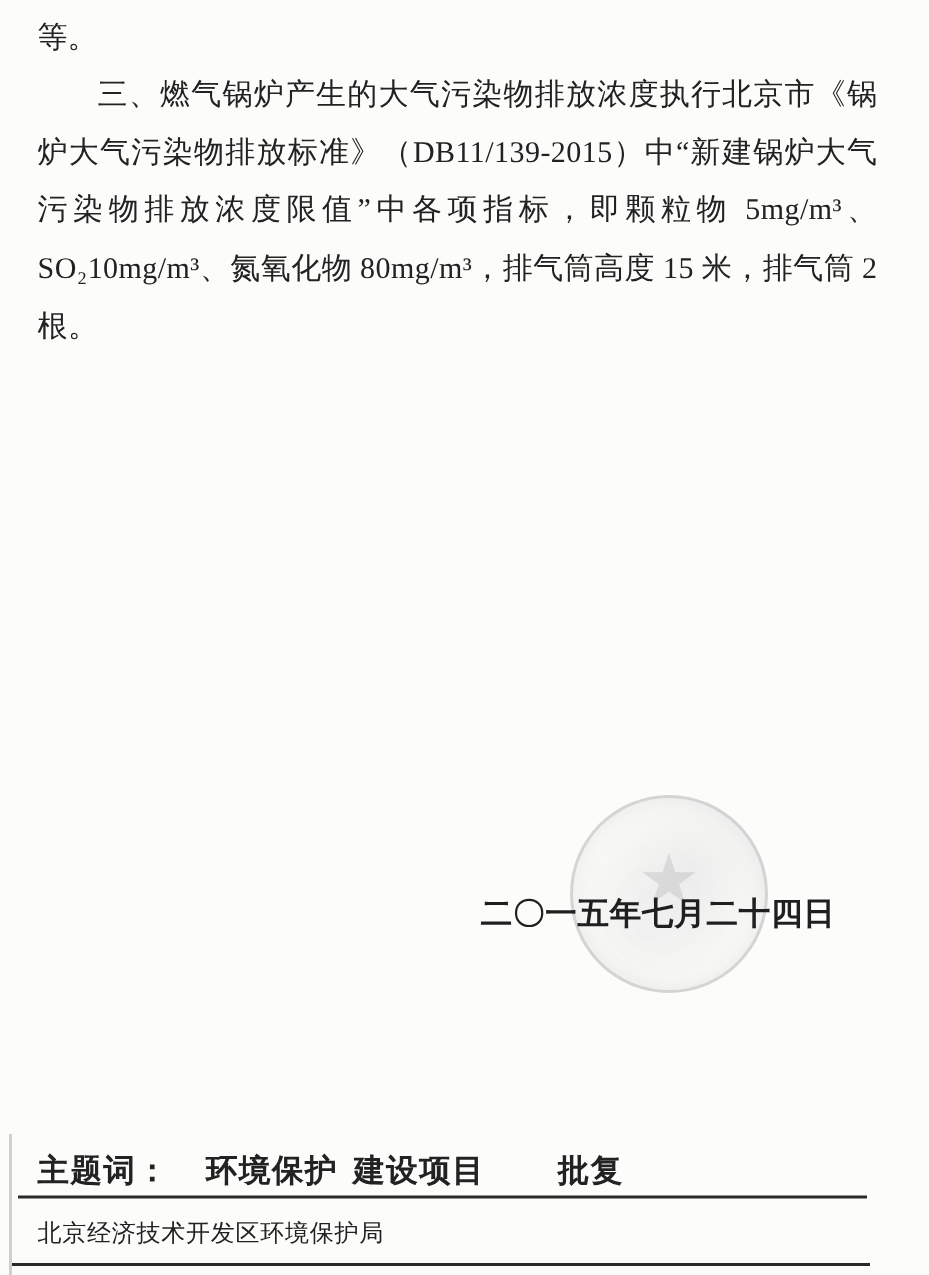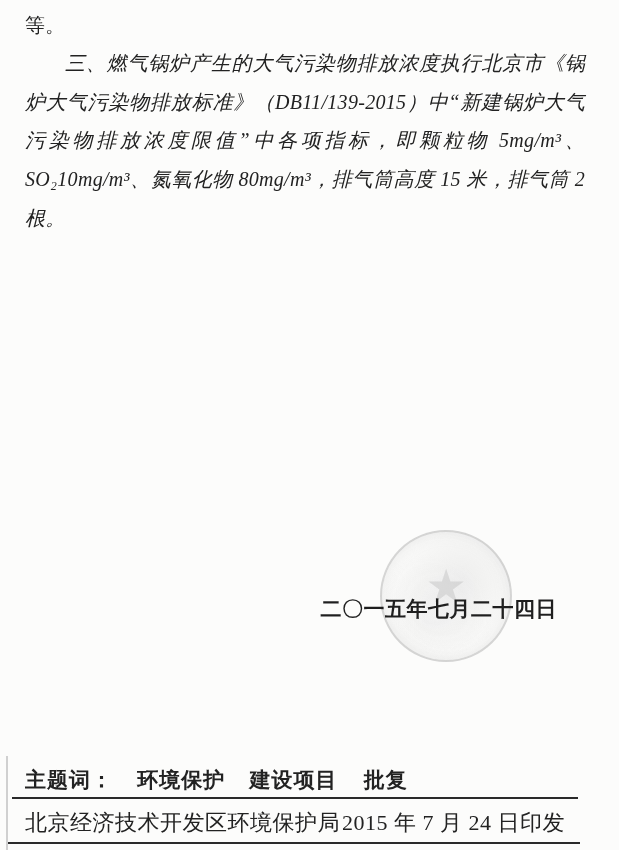--- a/index.html
+++ b/index.html
@@ -24,21 +24,20 @@
     line-height: 38px;
   }
   .para {
     margin: 0;
     font-size: 20px;
     line-height: 38.7px;
     text-indent: 2em;
     text-align: justify;
     text-justify: inter-ideograph;
     letter-spacing: 0.3px;
-    font-style: italic;
   }
   .stamp {
     position: absolute;
     left: 380px;
     top: 530px;
     width: 128px;
     height: 128px;
     border-radius: 50%;
     border: 2px solid rgba(176, 176, 176, 0.5);
     background:
@@ -72,32 +71,32 @@
   }
   .subject-row {
     padding-left: 25px;
     font-size: 21px;
     font-weight: bold;
     letter-spacing: 1px;
     line-height: 28px;
   }
   .subject-label { text-decoration: none; }
   .term-1 { margin-left: 18px; }
-  .term-2 { margin-left: 18px; }
-  .term-3 { margin-left: 20px; }
+  .term-2 { margin-left: 4px; }
+  .term-3 { margin-left: 42px; }
   .rule {
     border-top: 2px solid #2a2a2a;
     height: 0;
   }
   .rule-top { margin: 3px 41px 0 12px; }
   .issuer-row {
     display: flex;
     justify-content: space-between;
-    padding: 10px 54px 0 25px;
-    font-size: 22px;
+    padding: 10px 86px 0 25px;
+    font-size: 16px;
     line-height: 28px;
     letter-spacing: 0.5px;
   }
   .rule-bottom { margin: 5px 39px 0 8px; }
   .scan-edge {
     position: absolute;
     left: 6px;
     top: 756px;
     width: 2px;
     height: 94px;
@@ -125,18 +124,17 @@
   <div class="footer">
     <div class="subject-row">
       <span class="subject-label">主题词：</span>
       <span class="term-1">环境保护</span>
       <span class="term-2">建设项目</span>
       <span class="term-3">批复</span>
     </div>
     <div class="rule rule-top"></div>
     <div class="issuer-row">
       <span>北京经济技术开发区环境保护局</span>
-      <span>2015 年 7 月 24 日印发</span>
     </div>
     <div class="rule rule-bottom"></div>
   </div>
 
 </div>
 
 </body></html>

